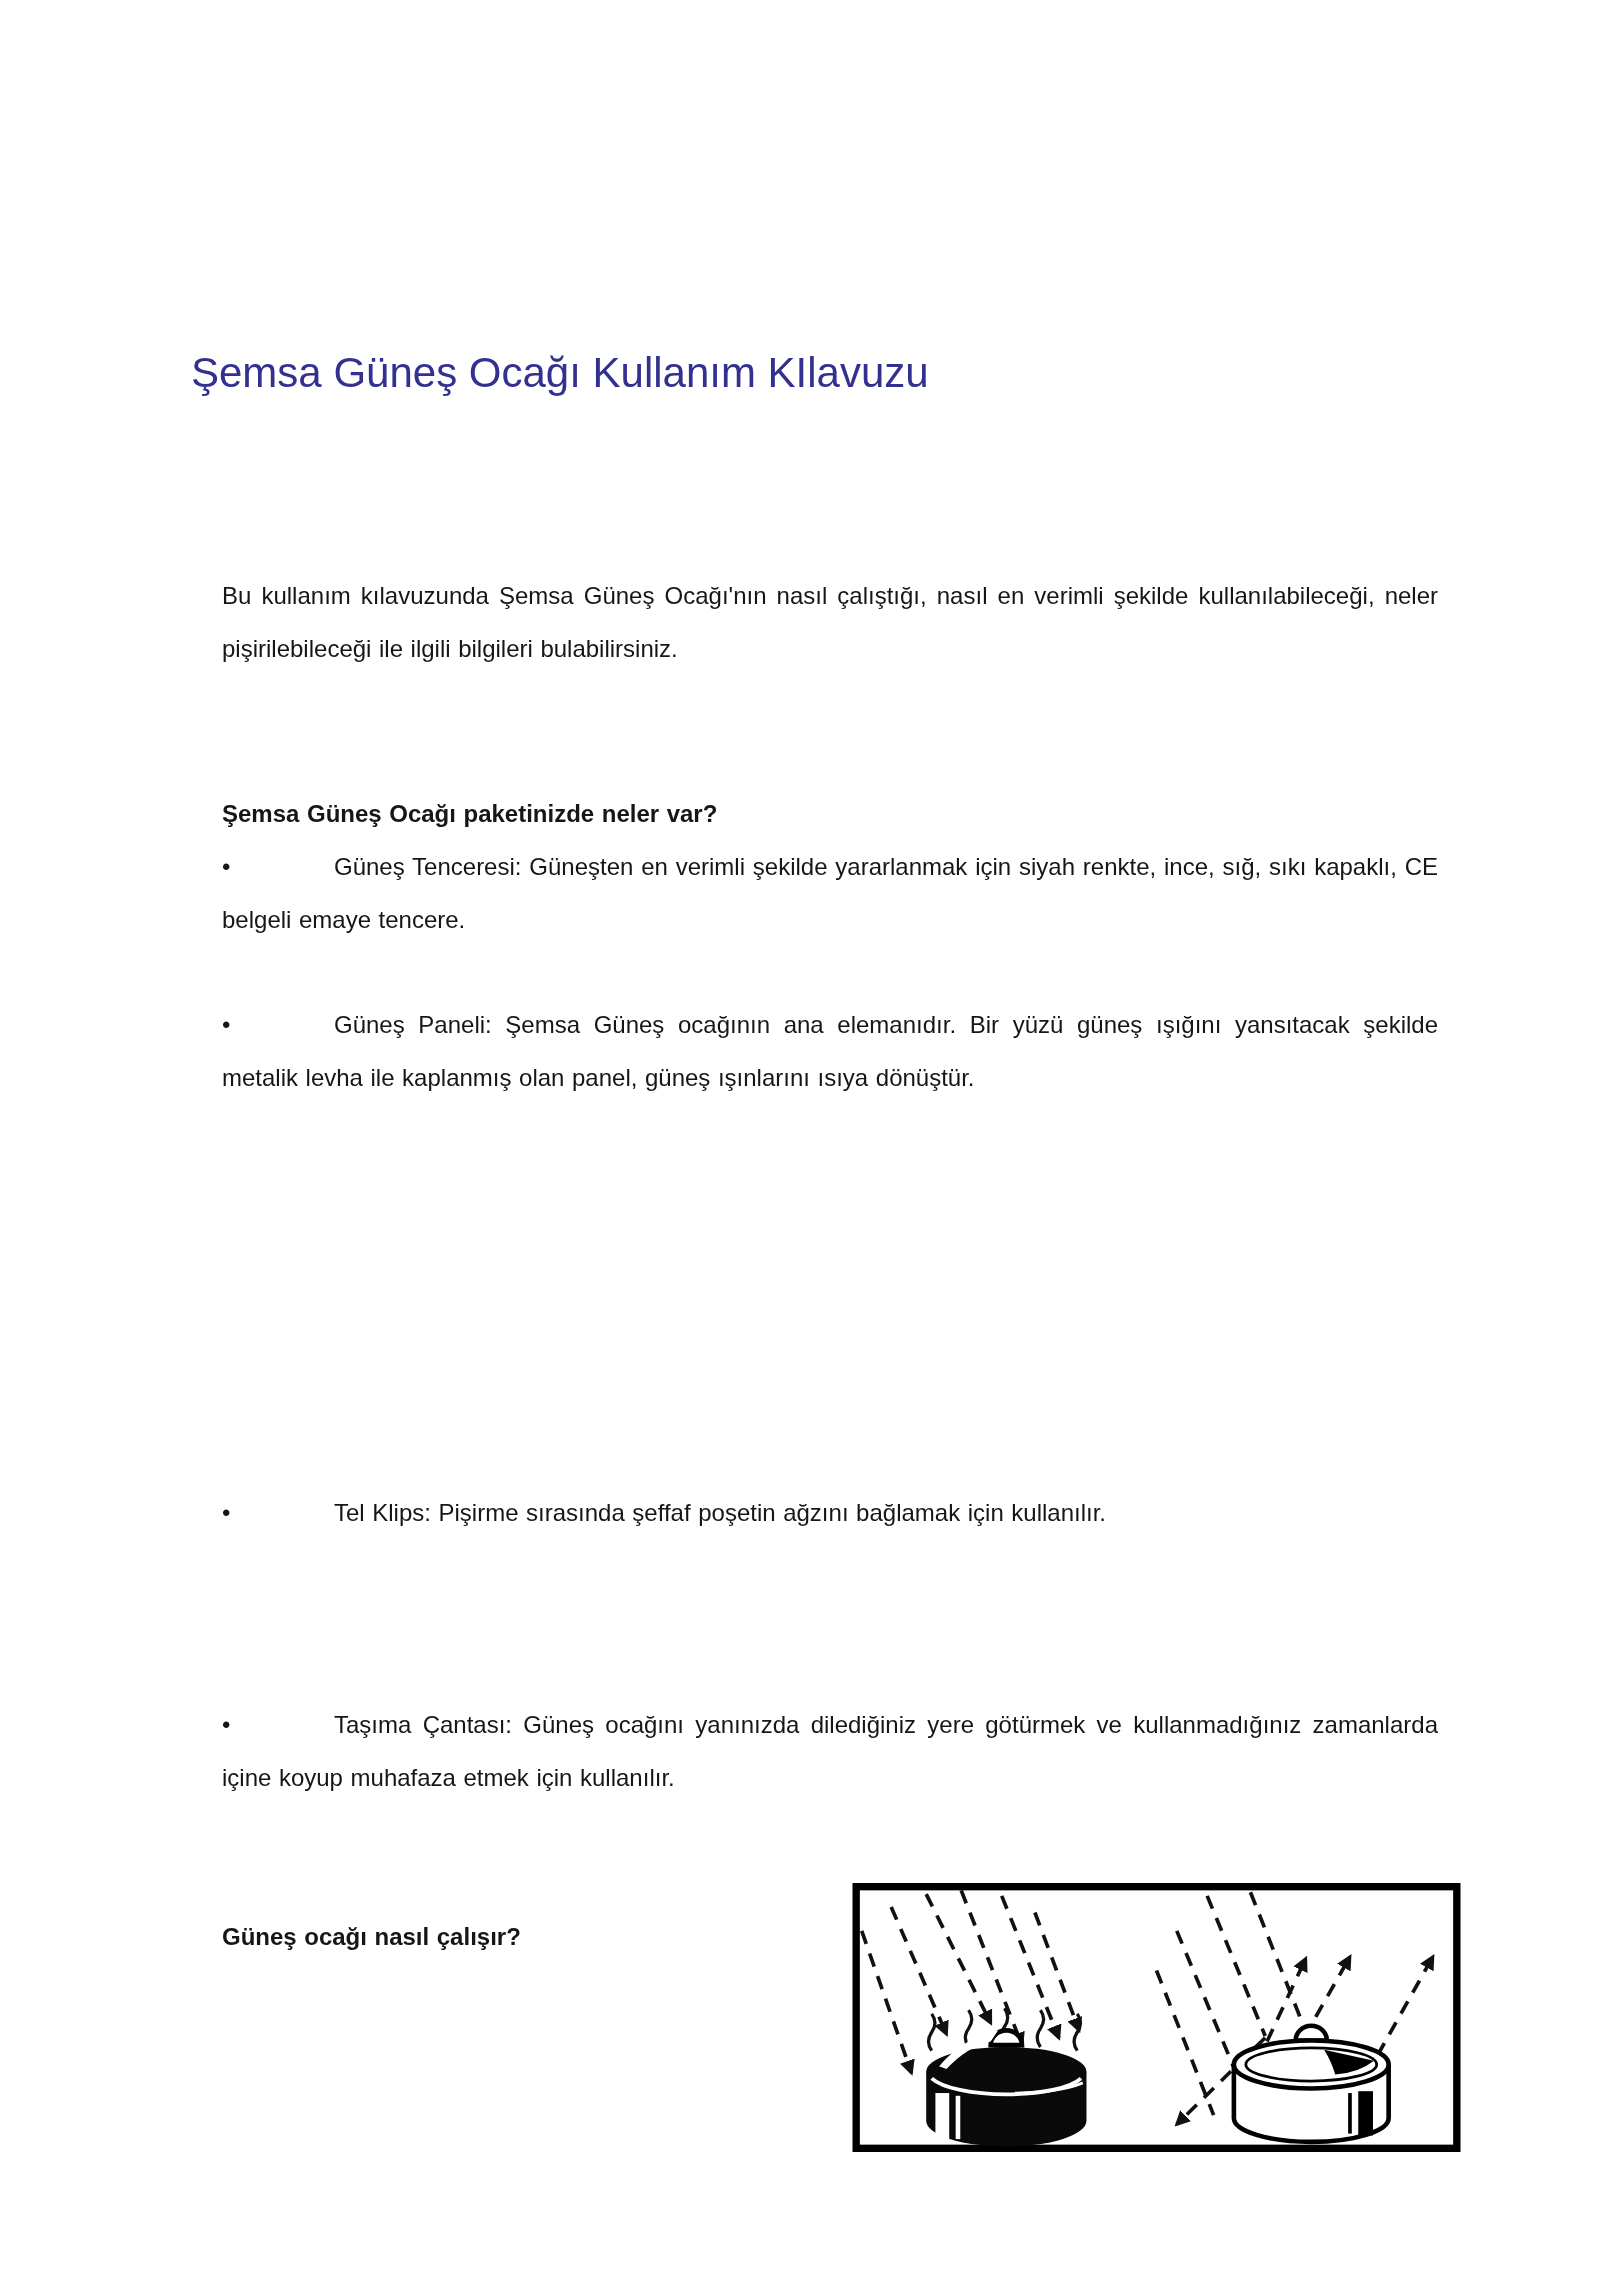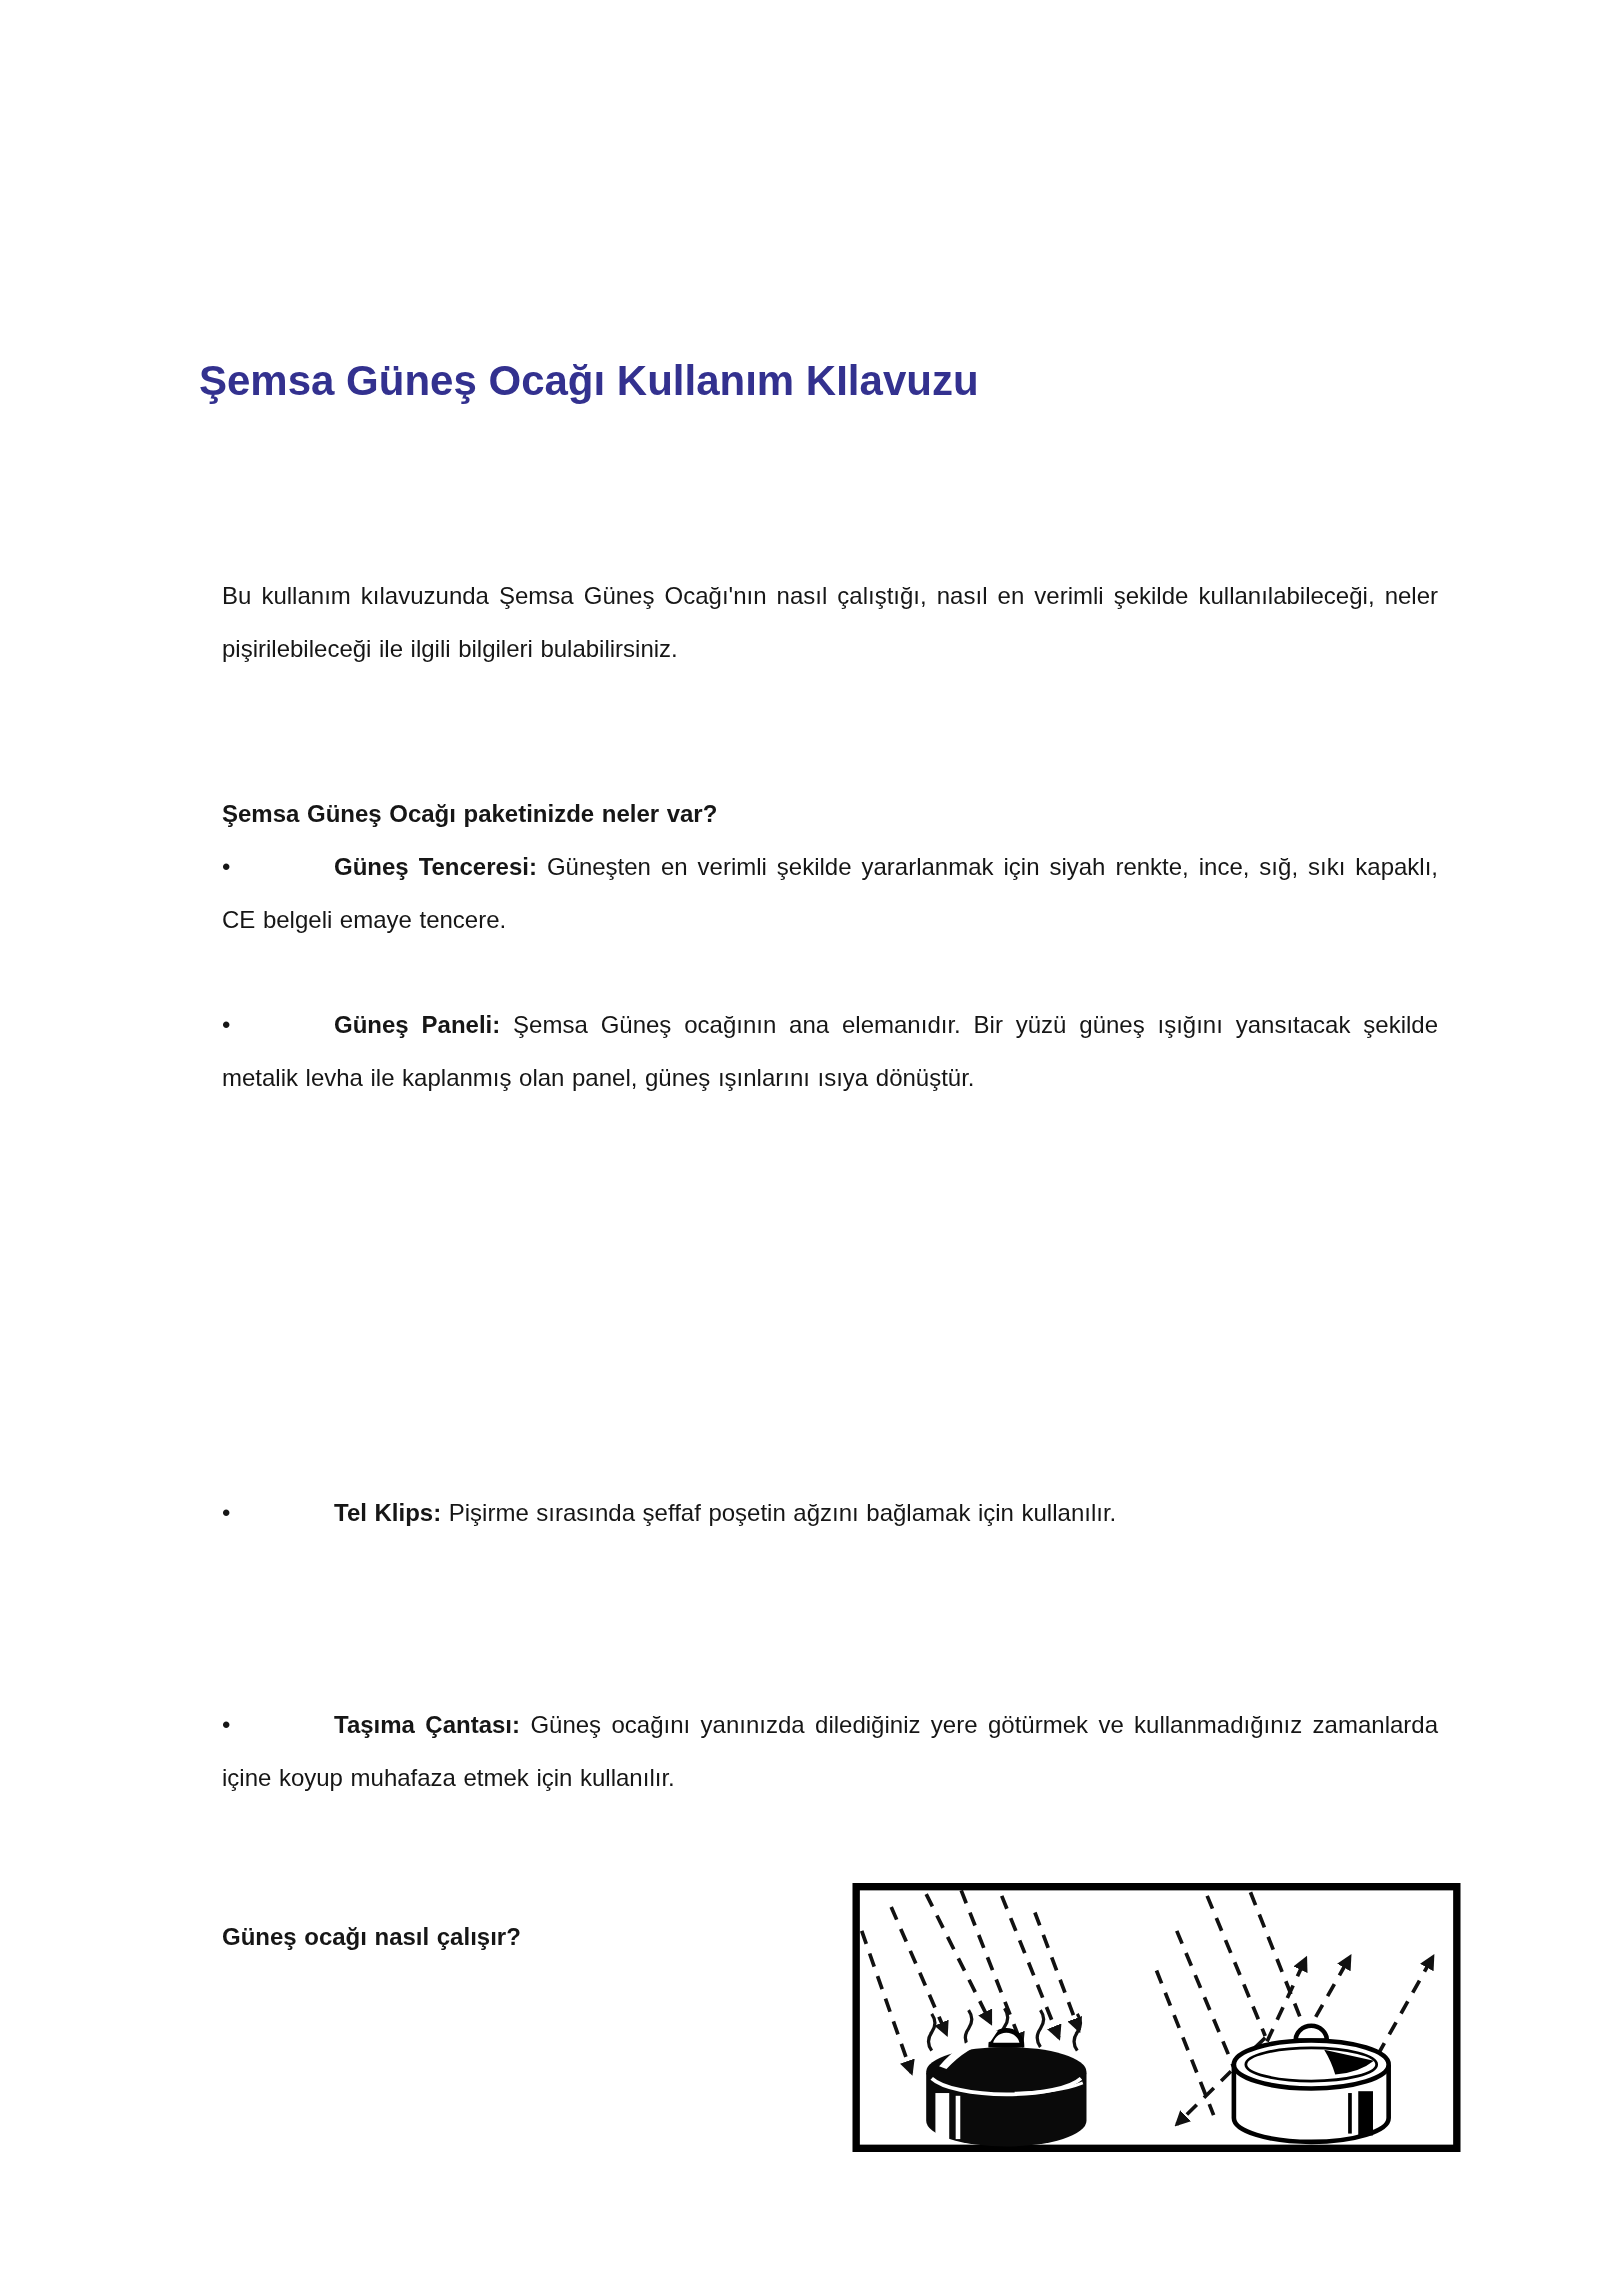--- a/index.html
+++ b/index.html
@@ -6,32 +6,32 @@
   .page{
     position:relative;
     width:1613px;height:2290px;
     background:#ffffff;
     font-family:"Liberation Sans", sans-serif;
     color:#161616;
     overflow:hidden;
   }
   .title{
     position:absolute;left:191px;top:347px;width:1246px;
-    font-size:42px;font-weight:700;line-height:52px;
-    color:#33318F;letter-spacing:0px;margin:8px;
+    font-size:42px;font-weight:400;line-height:52px;
+    color:#33318F;letter-spacing:0px;margin:0;
   }
   .blk{
     position:absolute;left:222px;width:1216px;
     font-size:24px;line-height:53px;margin:0;
     text-align:justify;text-align-last:left;
     word-spacing:0.9px;
   }
   .hd{font-weight:700;text-align:center;}
   .dot{display:inline-block;width:112px;}
-  .lab{font-weight:700;}
+  .lab{font-weight:400;}
   .figure{
     position:absolute;left:852px;top:1883px;width:609px;height:269px;
   }
   .figure svg{display:block;width:100%;height:100%;}
 </style>
 </head>
 <body>
 
 <div class="page">
 

